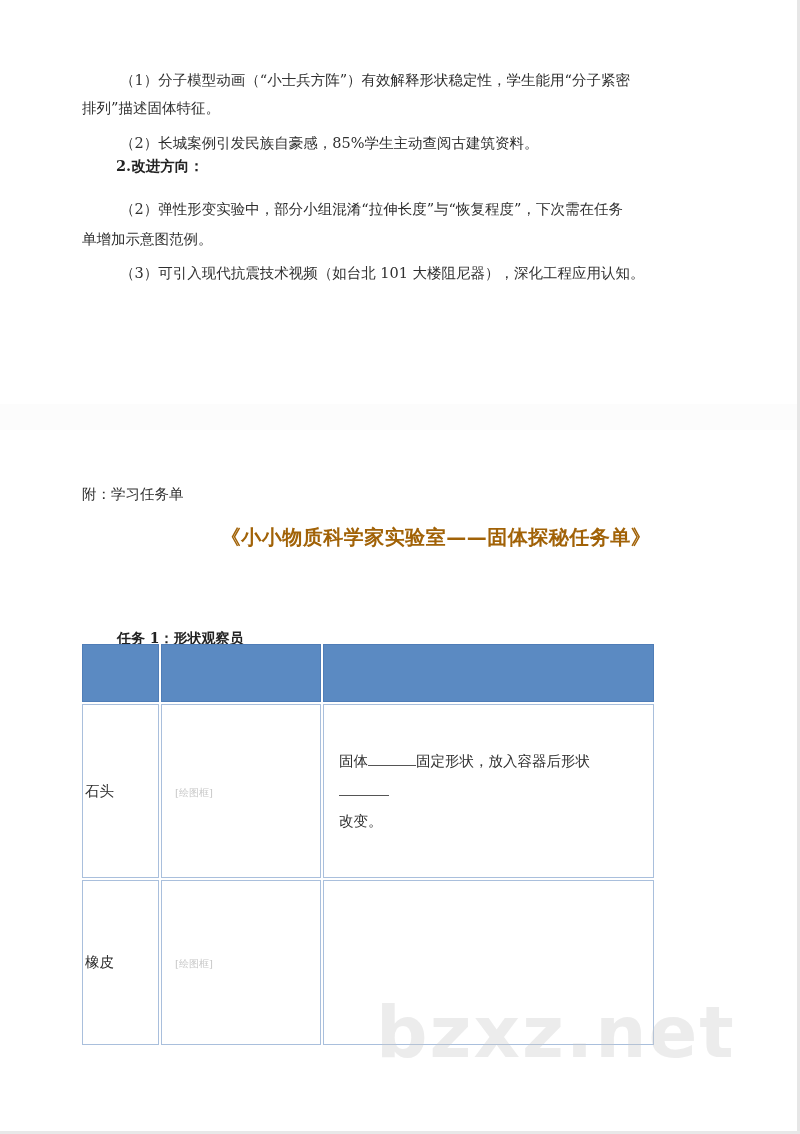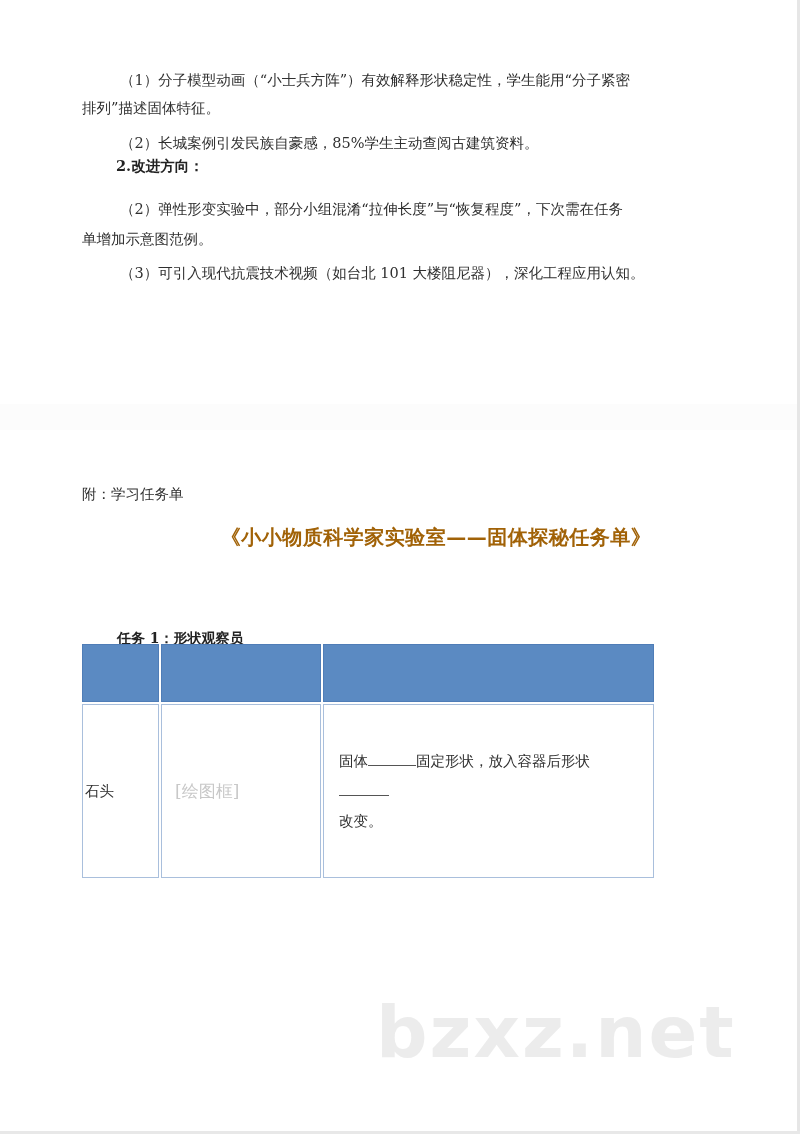--- a/index.html
+++ b/index.html
@@ -92,21 +92,21 @@
       background: #5b8ac2;
       border-color: #4f7db7;
       height: 34px;
     }
     .name-cell {
       padding-left: 2px !important;
       margin-top: 32px;
     }
     .draw-placeholder {
       color: #c8c8c8;
-      font-size: 17px;
+      font-size: 10px;
       padding-left: 2px;
     }
     .desc-text {
       padding: 4px 4px;
       line-height: 30px;
       white-space: normal;
     }
     .blank {
       display: inline-block;
       border-bottom: 1px solid #555;
@@ -166,16 +166,23 @@
   </tr>
   <tr style="height:174px;">
     <td class="name-cell">石头</td>
     <td>
       <span class="draw-placeholder">[绘图框]</span>
     </td>
     <td>
       <div class="desc-text"><span>固体</span><span class="blank"></span><span>固定形状，放入容器后形状</span><span class="blank wide"></span><br><span>改变。</span></div>
     </td>
   </tr>
+  <tr style="height:165px;">
+    <td class="name-cell">橡皮</td>
+    <td>
+      <span class="draw-placeholder">[绘图框]</span>
+    </td>
+    <td></td>
+  </tr>
 </tbody>
   </table>
 
 <div class="watermark">bzxz.net</div>
 
 </body></html>

